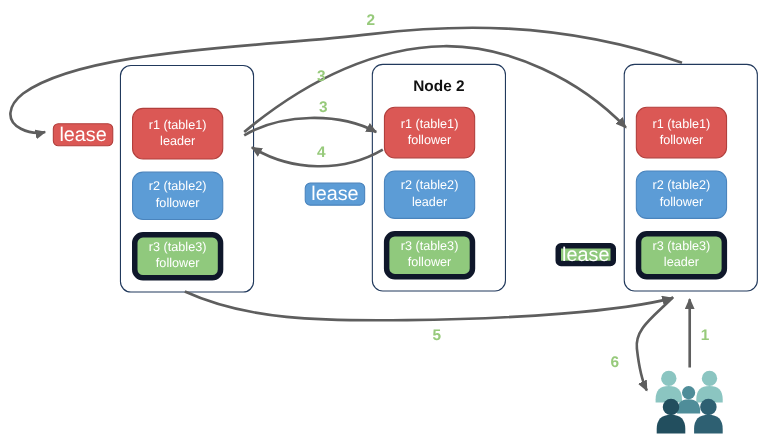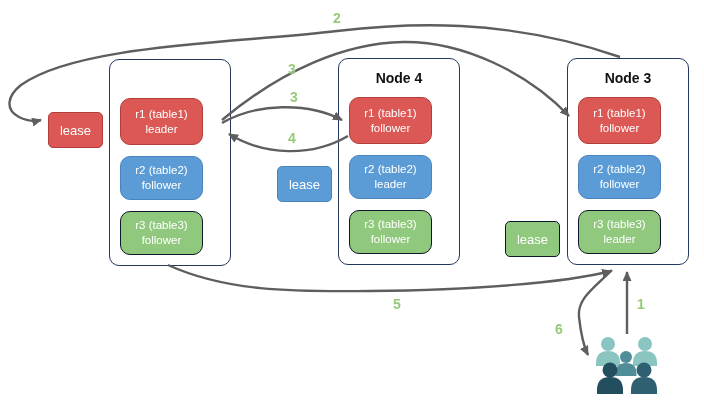--- a/index.html
+++ b/index.html
@@ -20,25 +20,25 @@
   .replica {
     position:absolute; left:10px; width:83px; border-radius:10px;
     display:flex; flex-direction:column; align-items:center; justify-content:center;
     color:#ffffff; font-size:11.5px; line-height:1.3; text-align:center;
   }
   .replica.r1 { top:38px;  height:47px; }
   .replica.r2 { top:96px;  height:44px; }
   .replica.r3 { top:151px; height:44px; }
   .fill-red   { background:#db5855; border:1px solid #b23f3c; }
   .fill-blue  { background:#5c9cd6; border:1px solid #4a84bd; }
-  .fill-green { background:#90c97d; border:1px solid #0f172a; }
+  .fill-green { background:#90c97d; border:5px solid #0f172a; }
   .lease {
-    position:absolute; width:55px; height:36px; border-radius:5px;
+    position:absolute; width:55px; height:21px; border-radius:5px;
     display:flex; align-items:center; justify-content:center;
-    color:#ffffff; font-size:13px; z-index:2;
+    color:#ffffff; font-size:18px; z-index:2;
   }
   #lease-red   { left:48px;  top:112px; }
   #lease-blue  { left:277px; top:166px; }
   #lease-green { left:505px; top:221px; }
   .step-label {
     position:absolute; transform:translate(-50%,-50%);
     font-weight:bold; font-size:14px; color:#97ca7b; z-index:4;
   }
   #arrow-layer {
     position:absolute; left:0; top:0; width:704px; height:405px;
@@ -60,37 +60,36 @@
       <span>r2 (table2)</span>
       <span>follower</span>
     </div>
     <div class="replica r3 fill-green">
       <span>r3 (table3)</span>
       <span>follower</span>
     </div>
   </div>
 
   <div class="node-box" style="left:338px;top:58px">
-    <div class="node-title">Node 4</div>
+    <div class="node-title">Node 2</div>
     <div class="replica r1 fill-red">
       <span>r1 (table1)</span>
       <span>follower</span>
     </div>
     <div class="replica r2 fill-blue">
       <span>r2 (table2)</span>
       <span>leader</span>
     </div>
     <div class="replica r3 fill-green">
       <span>r3 (table3)</span>
       <span>follower</span>
     </div>
   </div>
 
   <div class="node-box" style="left:567px;top:58px">
-    <div class="node-title">Node 3</div>
     <div class="replica r1 fill-red">
       <span>r1 (table1)</span>
       <span>follower</span>
     </div>
     <div class="replica r2 fill-blue">
       <span>r2 (table2)</span>
       <span>follower</span>
     </div>
     <div class="replica r3 fill-green">
       <span>r3 (table3)</span>

